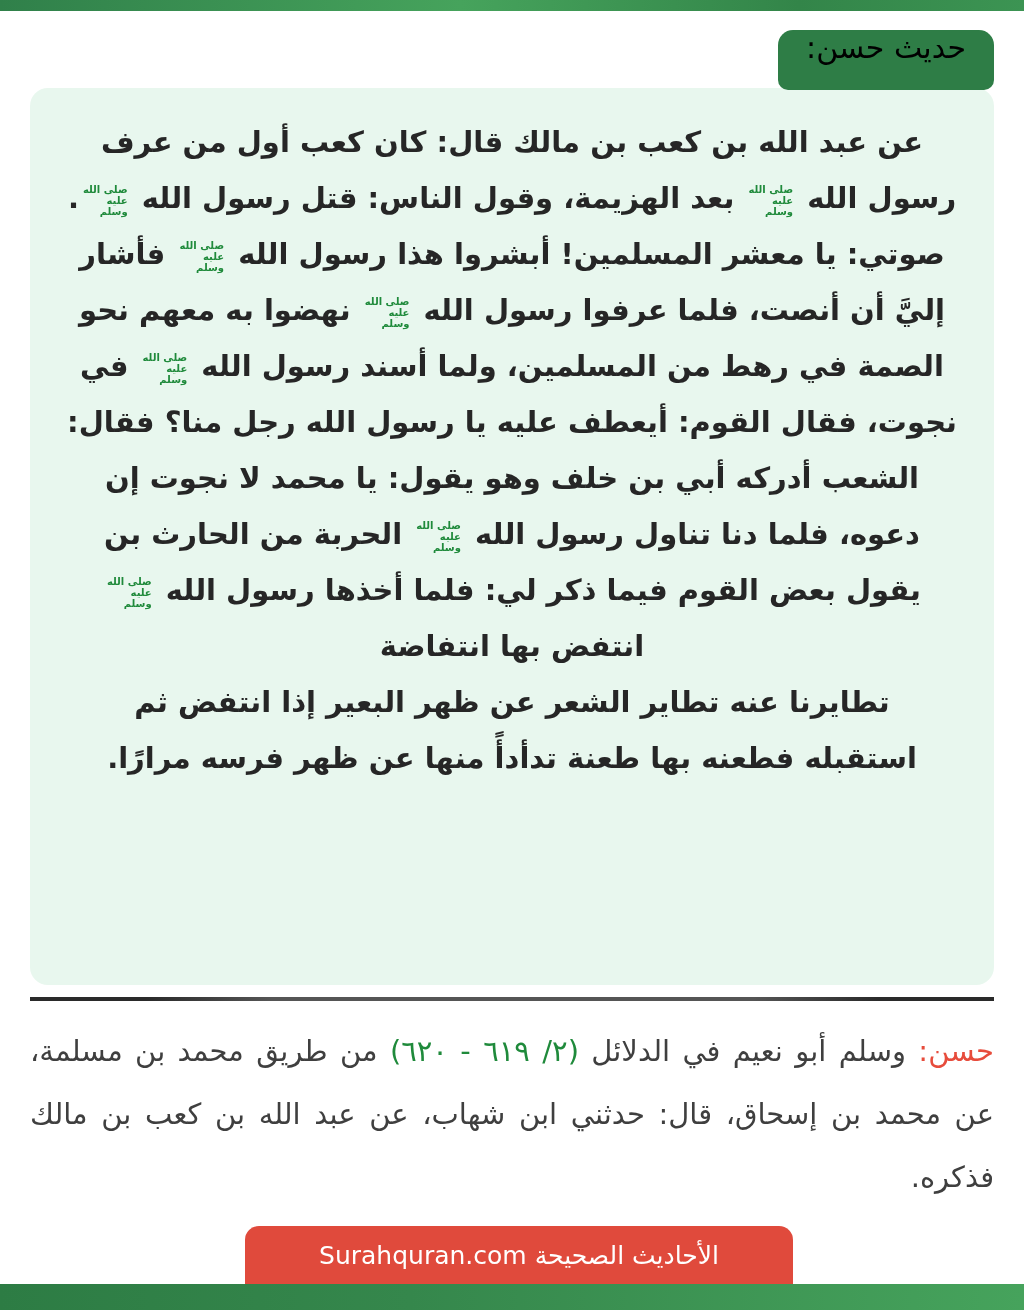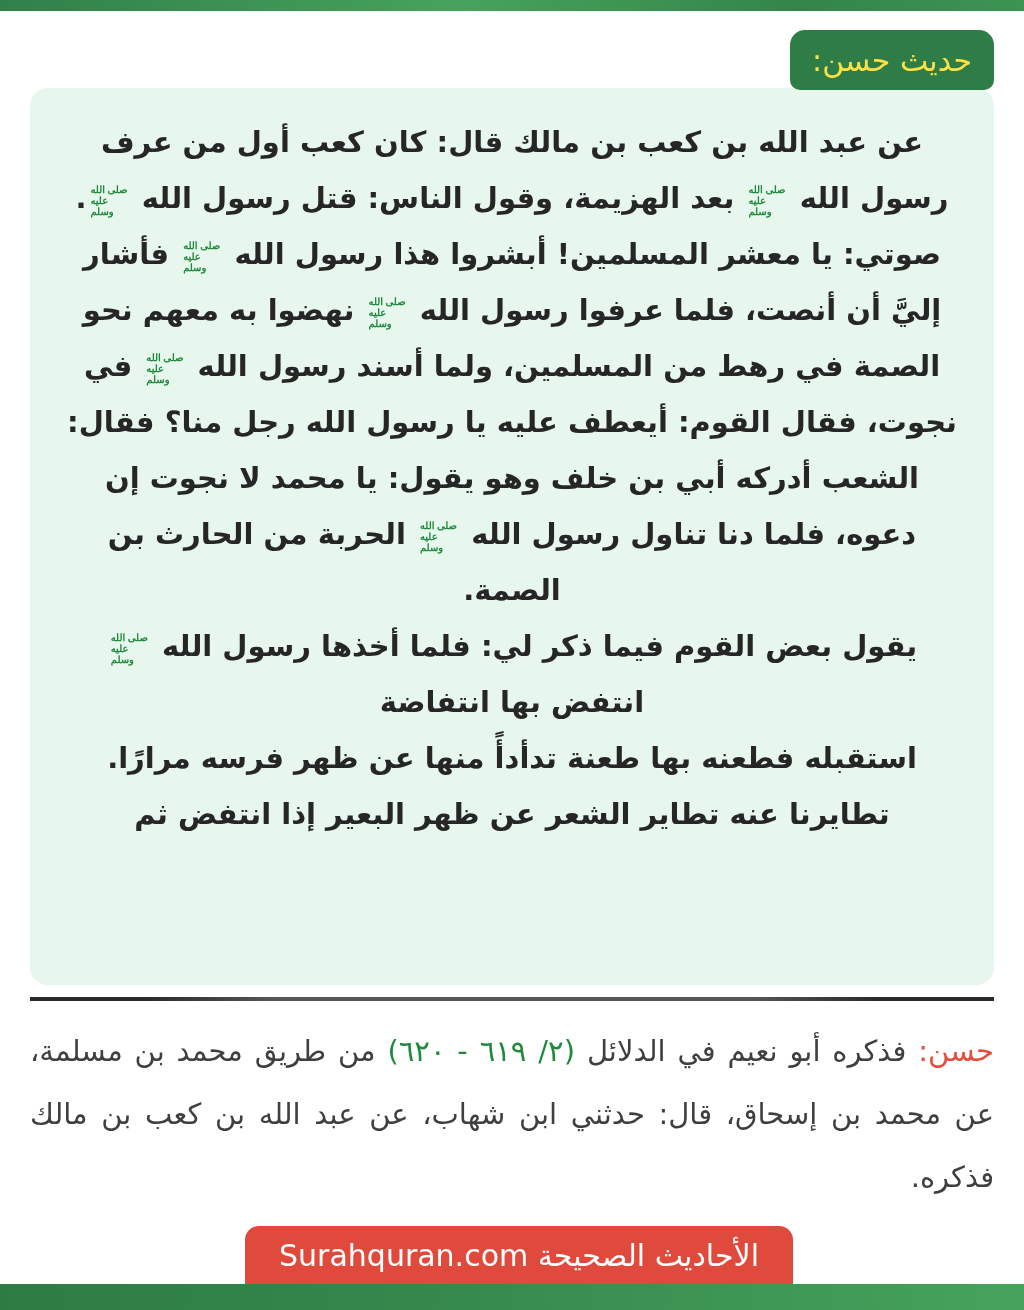--- a/index.html
+++ b/index.html
@@ -17,54 +17,54 @@
   .top-bar{
     position:absolute;top:0;left:0;width:1024px;height:11px;
     background:linear-gradient(90deg,var(--bar-start) 0%,var(--bar-mid) 45%,#338549 78%,#3c9453 100%);
   }
   .bottom-bar{
     position:absolute;bottom:0;left:0;width:1024px;height:26px;z-index:3;
     background:linear-gradient(90deg,#2d7c44 0%,#35874c 40%,var(--bar-mid) 100%);
   }
   .badge{
     position:absolute;top:30px;right:30px;z-index:2;
-    min-width:196px;height:60px;padding:0 22px;
+    min-width:196px;height:60px;padding:0 28px;
     background:var(--header-green);border-radius:15px 15px 10px 10px;
-    color:#fde047;font-size:30px;
-    display:flex;align-items:center;justify-content:center;direction:rtl;
+    color:#000000;font-size:30px;
+    display:flex;justify-content:center;direction:rtl;
   }
   .hadith-card{
     position:absolute;top:88px;left:30px;width:964px;height:897px;
     background:var(--mint-bg);border-radius:18px;
     padding:26px 22px;direction:rtl;z-index:1;
   }
   .hadith-line{
     text-align:center;font-weight:bold;color:var(--text-dark);
     font-size:29px;line-height:56px;white-space:nowrap;
   }
   .saw{
-    display:inline-flex;flex-direction:column;align-items:flex-end;
+    display:inline-flex;flex-direction:column;align-items:flex-start;
     vertical-align:middle;margin:0 4px;color:var(--saw-green);
-    font-size:10px;line-height:11px;font-weight:bold;white-space:nowrap;font-family:Liberation Serif, serif;
+    font-size:10px;line-height:11px;font-weight:bold;white-space:nowrap;
   }
   .divider{
     position:absolute;top:997px;left:30px;width:964px;height:4px;
     background:linear-gradient(90deg,var(--divider) 0%,var(--divider) 12%,#555 25%,#555 75%,var(--divider) 88%,var(--divider) 100%);
   }
   .attribution{
     position:absolute;top:1020px;left:30px;width:964px;
     direction:rtl;text-align:justify;color:var(--attr-text);
     font-size:29px;line-height:63px;font-weight:400;
   }
   .attr-grade{color:var(--grade-red);font-weight:normal;}
   .attr-reference{color:var(--reference-green);margin-top:32px;}
   .footer-button{
     position:absolute;left:245px;bottom:26px;width:548px;height:58px;z-index:2;
     background:var(--button-red);border-radius:14px 14px 0 0;
-    color:#ffffff;font-size:30px;direction:rtl;
+    color:#ffffff;font-size:25px;direction:rtl;
     display:flex;align-items:center;justify-content:center;
     border:none;cursor:pointer;font-family:"DejaVu Sans", sans-serif;
   }
 </style>
 </head>
 <body>
 
 <div class="top-bar"></div>
 
 <div class="badge">
@@ -97,32 +97,31 @@
         <span>عليه</span>
         <span>وسلم</span>
       </span> في</div>
     <div class="hadith-line">نجوت، فقال القوم: أيعطف عليه يا رسول الله رجل منا؟ فقال:</div>
     <div class="hadith-line">الشعب أدركه أبي بن خلف وهو يقول: يا محمد لا نجوت إن</div>
     <div class="hadith-line">دعوه، فلما دنا تناول رسول الله <span class="saw">
         <span>صلى الله</span>
         <span>عليه</span>
         <span>وسلم</span>
       </span> الحربة من الحارث بن</div>
-    <div class="hadith-line">الصمة.</div>
     <div class="hadith-line">يقول بعض القوم فيما ذكر لي: فلما أخذها رسول الله <span class="saw">
         <span>صلى الله</span>
         <span>عليه</span>
         <span>وسلم</span>
       </span></div>
     <div class="hadith-line">انتفض بها انتفاضة</div>
+    <div class="hadith-line">تطايرنا عنه تطاير الشعر عن ظهر البعير إذا انتفض ثم</div>
     <div class="hadith-line">استقبله فطعنه بها طعنة تدأدأً منها عن ظهر فرسه مرارًا.</div>
-    <div class="hadith-line">تطايرنا عنه تطاير الشعر عن ظهر البعير إذا انتفض ثم</div>
   </div>
 
 <div class="divider"></div>
 
-<p class="attribution" id="attribution"><span class="attr-grade">حسن:</span><span class="attr-text"> فذكره أبو نعيم في الدلائل </span><span class="attr-reference">(٢/ ٦١٩ - ٦٢٠)</span><span class="attr-text"> من طريق محمد بن مسلمة، عن محمد بن إسحاق، قال: حدثني ابن شهاب، عن عبد الله بن كعب بن مالك فذكره.</span></p>
+<p class="attribution" id="attribution"><span class="attr-grade">حسن:</span><span class="attr-text"> وسلم أبو نعيم في الدلائل </span><span class="attr-reference">(٢/ ٦١٩ - ٦٢٠)</span><span class="attr-text"> من طريق محمد بن مسلمة، عن محمد بن إسحاق، قال: حدثني ابن شهاب، عن عبد الله بن كعب بن مالك فذكره.</span></p>
 
 <button class="footer-button">
   <span>الأحاديث الصحيحة Surahquran.com</span>
 </button>
 
 <div class="bottom-bar"></div>
 
 </body></html>

